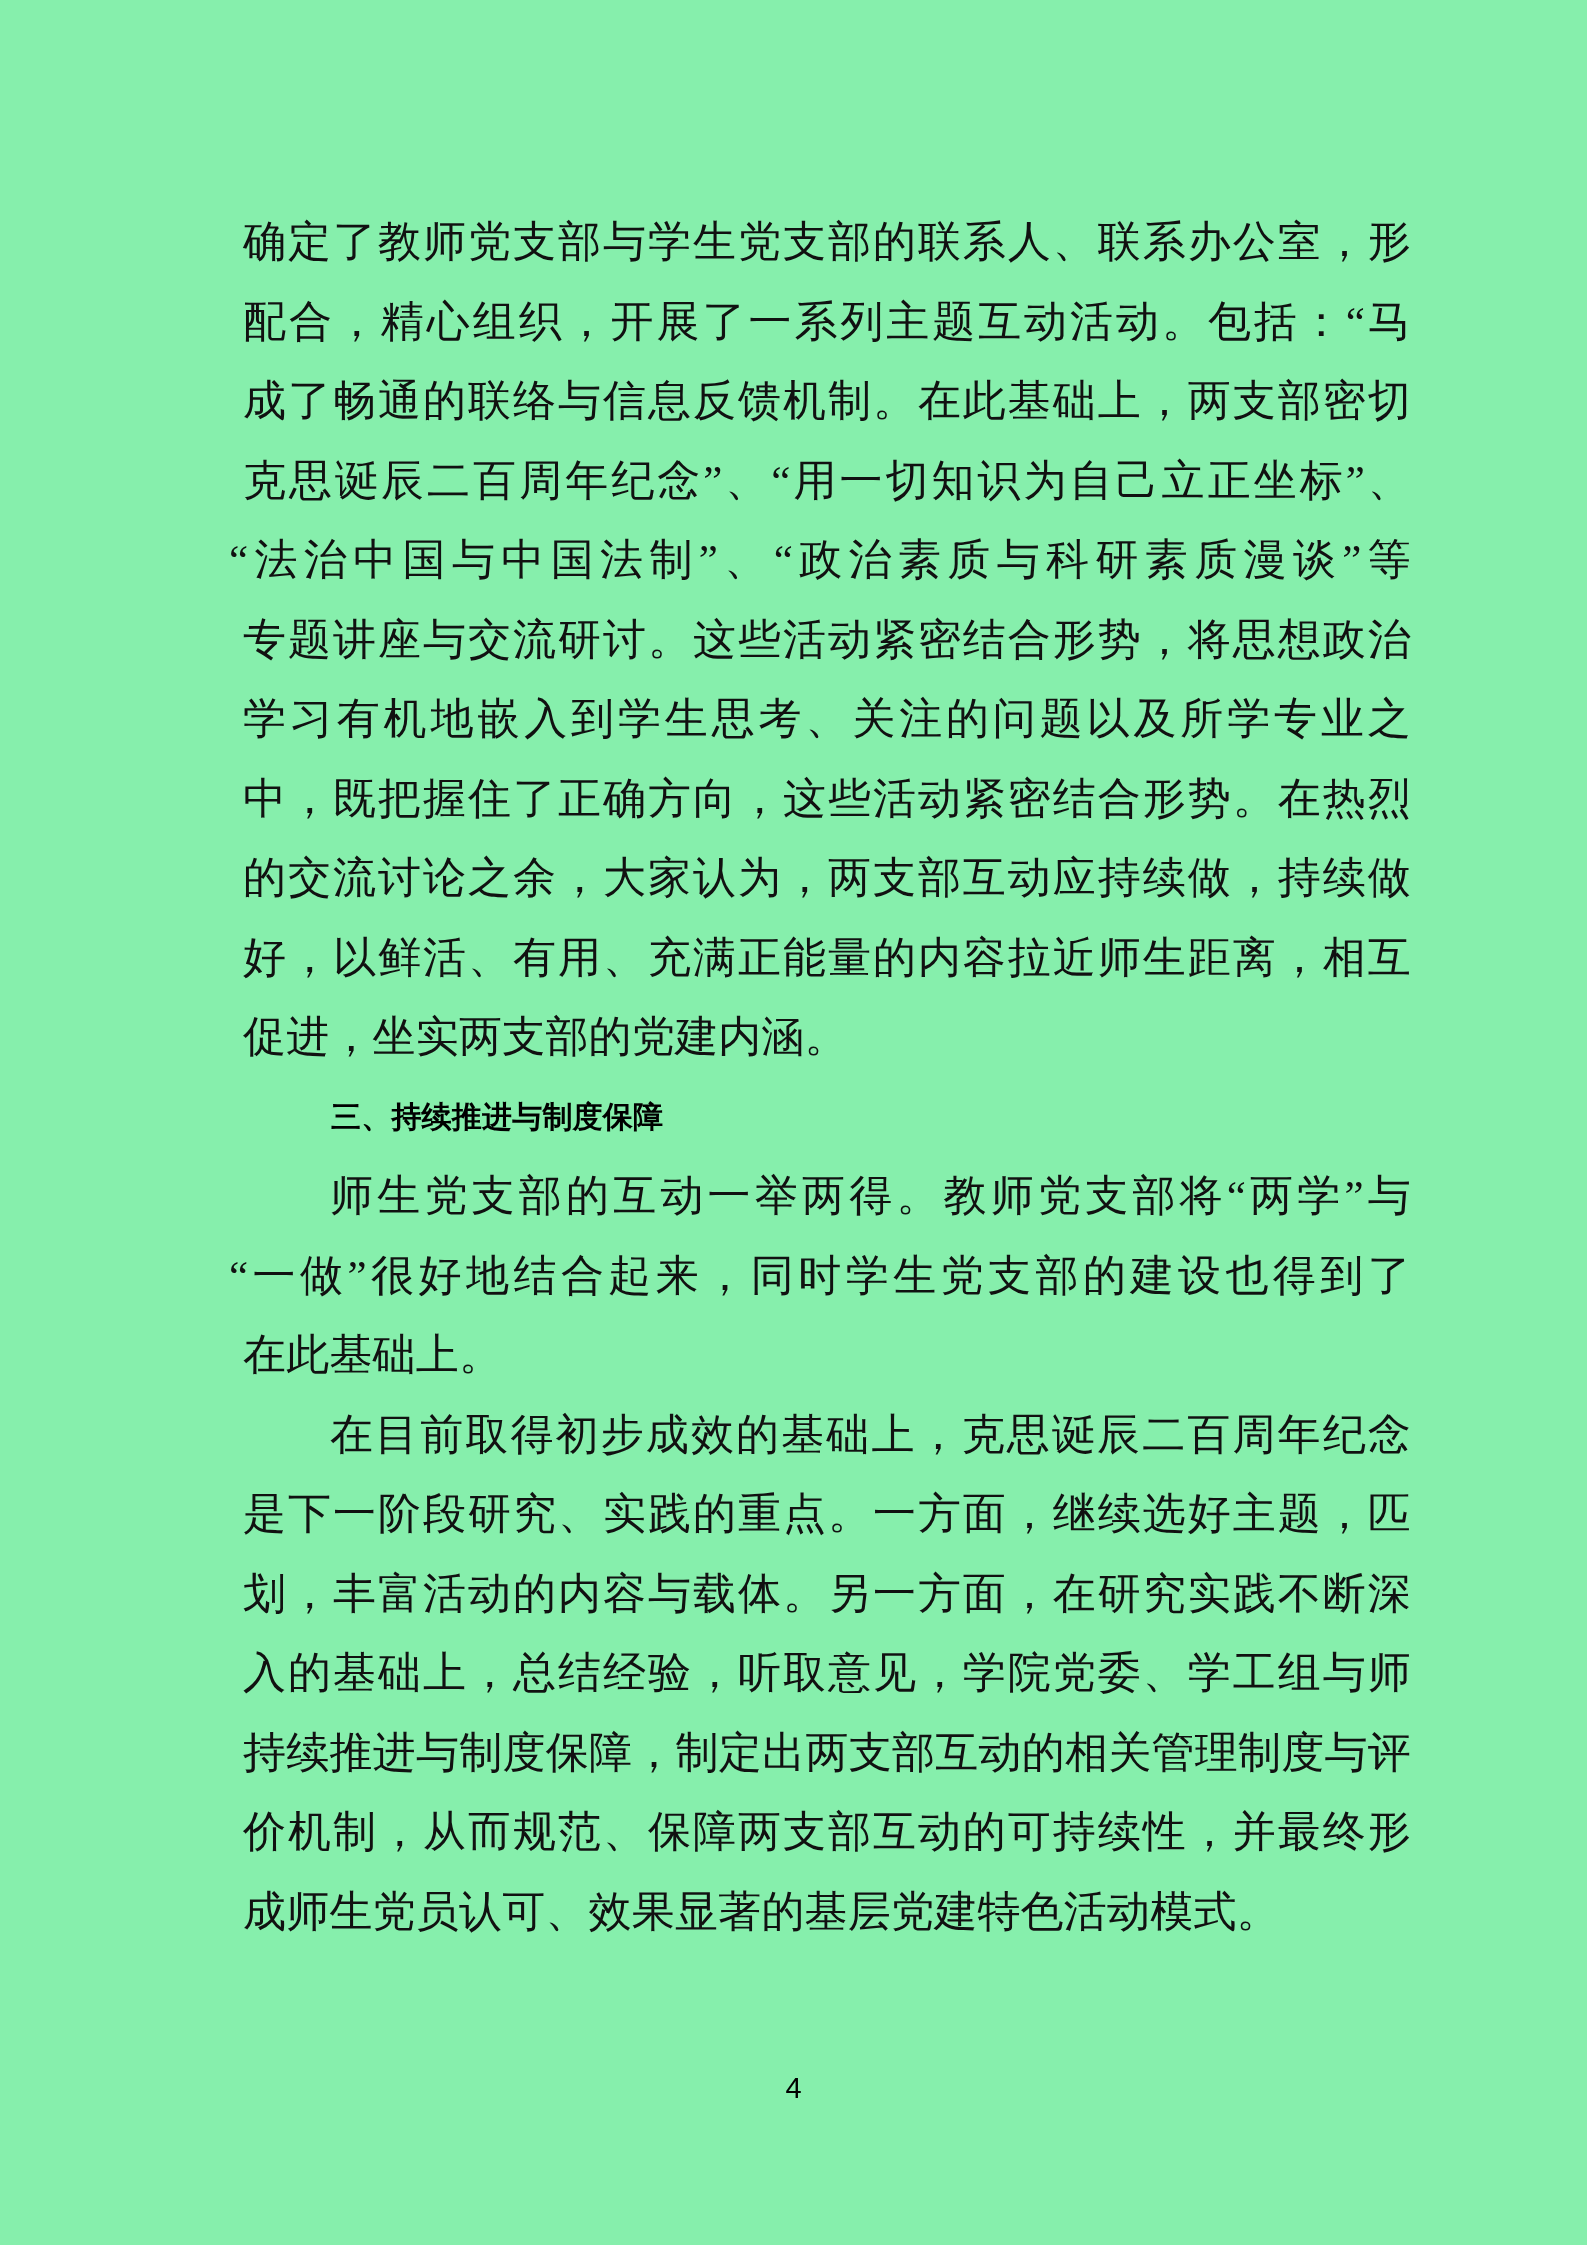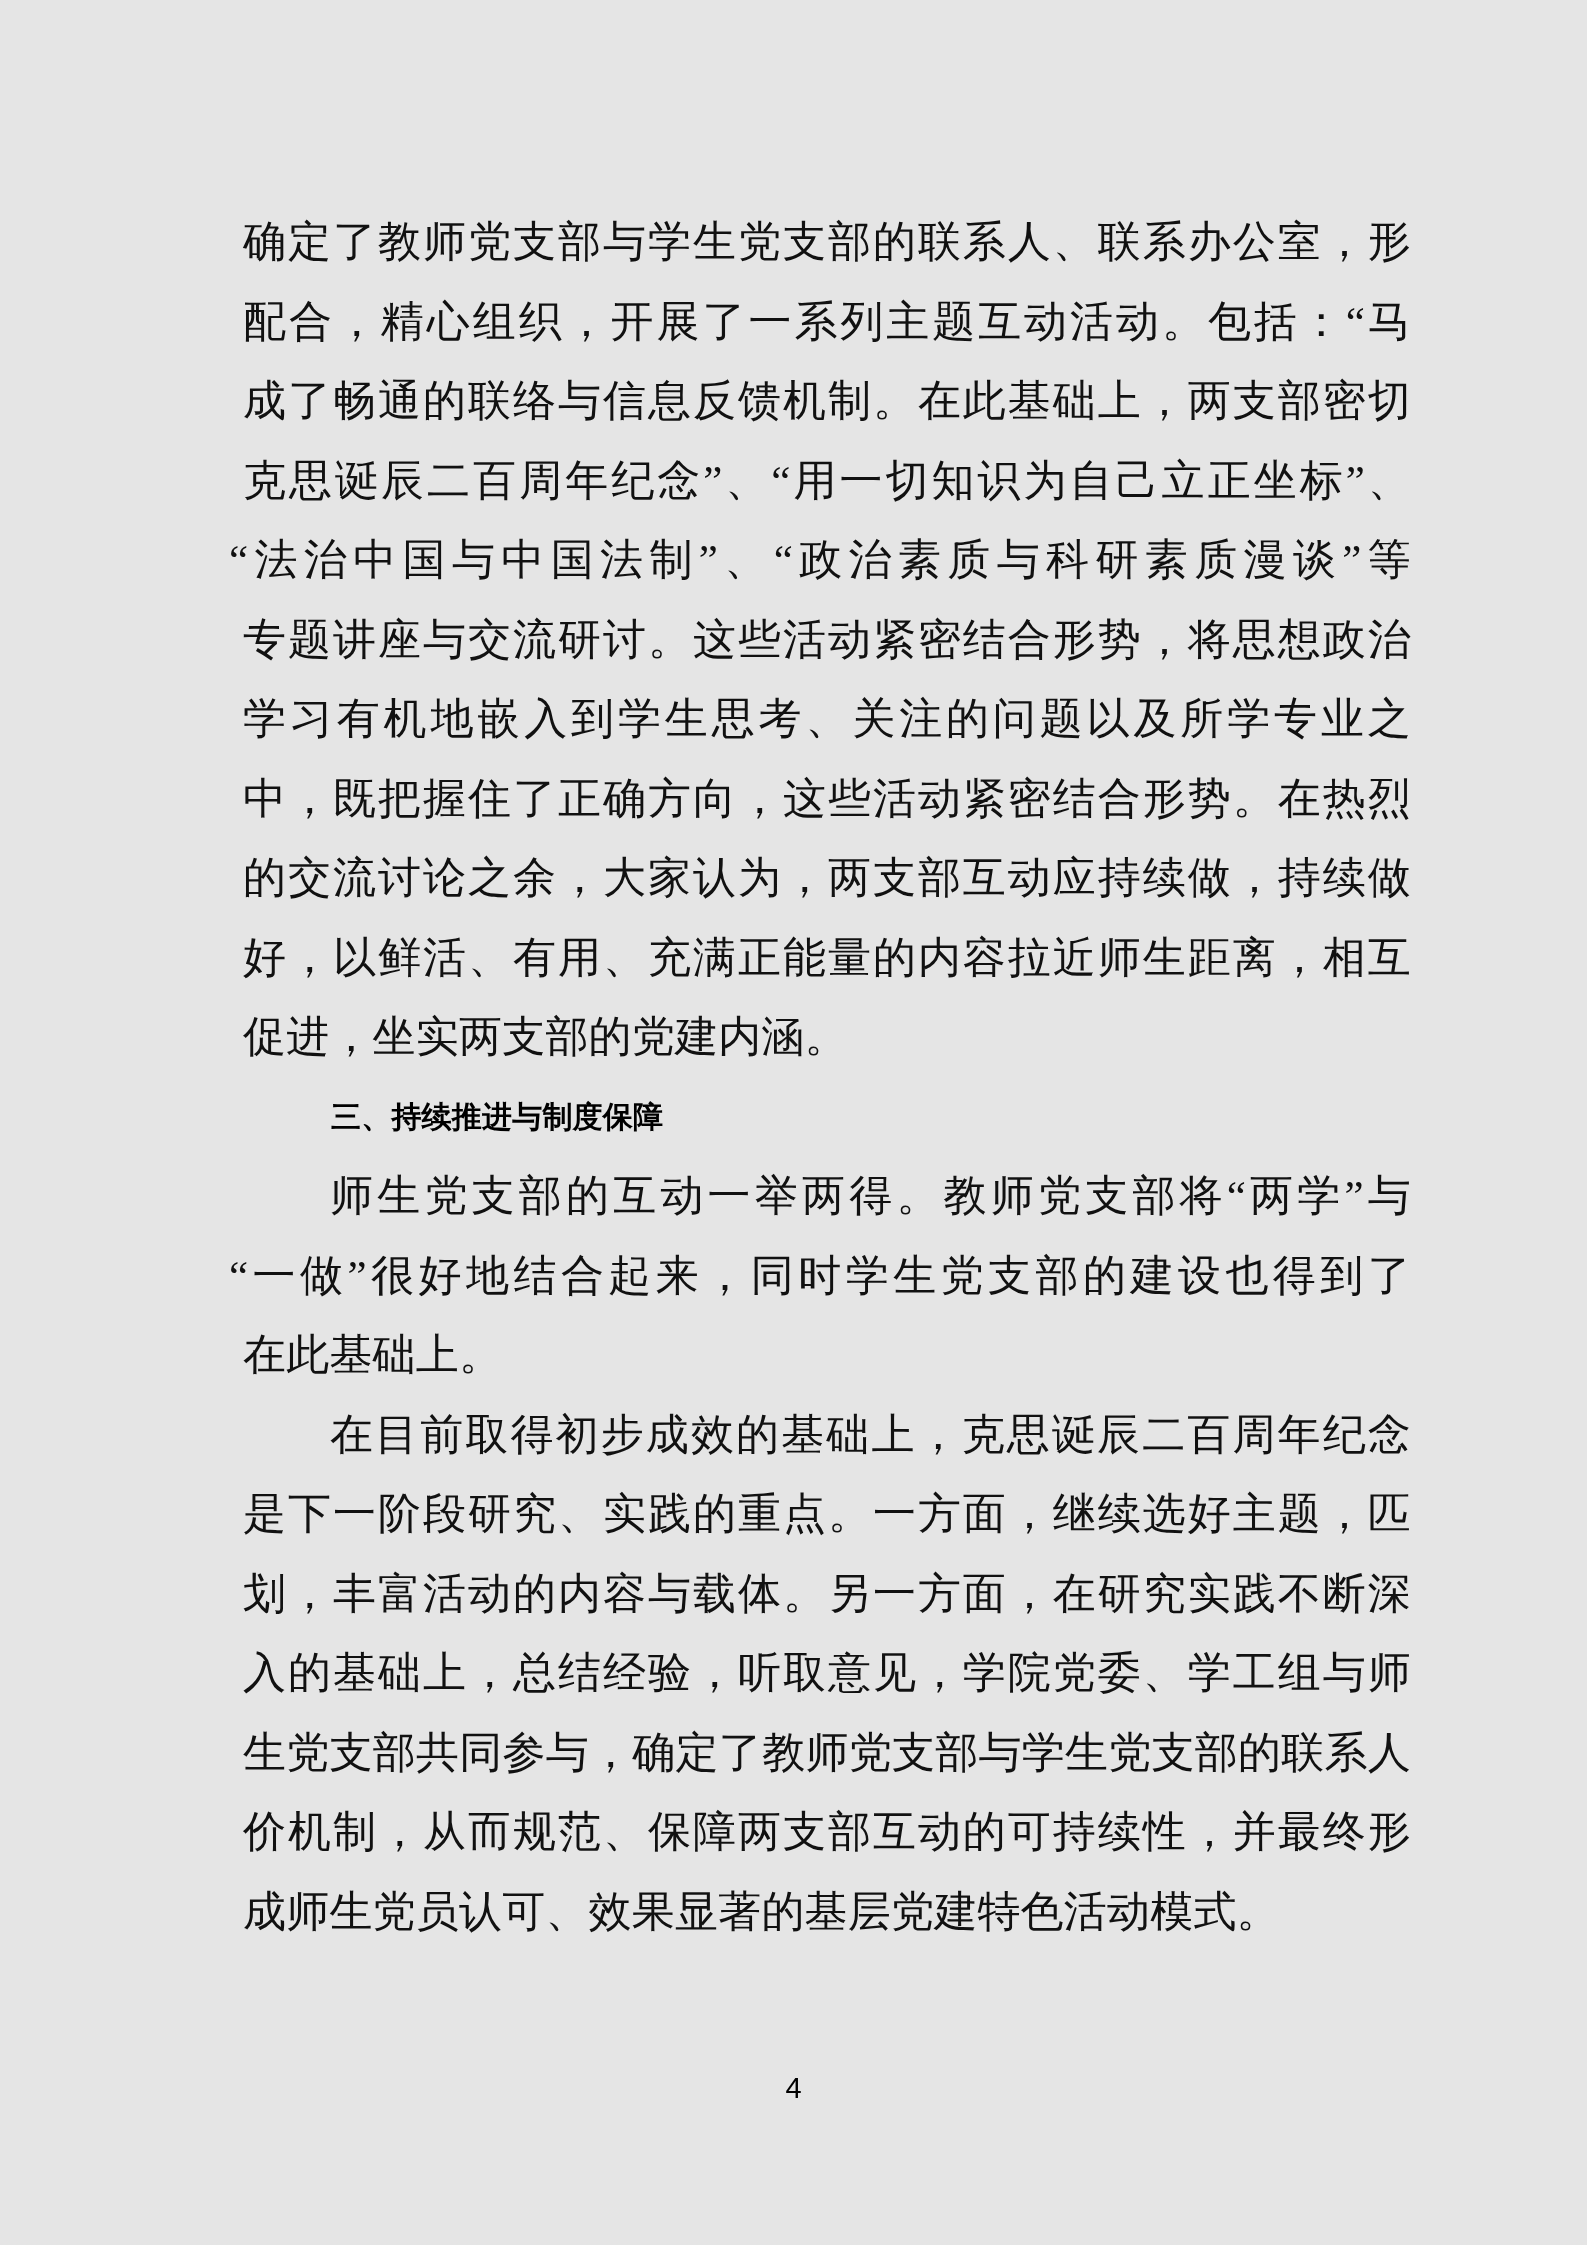--- a/index.html
+++ b/index.html
@@ -4,21 +4,21 @@
 <style>
   html, body {
     margin: 0;
     padding: 0;
     background: #ffffff;
   }
   .page {
     position: relative;
     width: 1587px;
     height: 2245px;
-    background: #e5e5e5;
+    background: #86efac;
     overflow: hidden;
     color: #000000;
   }
   .textblock {
     position: absolute;
     left: 243px;
     top: 202px;
     width: 1168px;
     font-family: "Liberation Serif", "DejaVu Serif", serif;
   }
@@ -77,19 +77,19 @@
     <div class="ln">好，以鲜活、有用、充满正能量的内容拉近师生距离，相互</div>
     <div class="ln short">促进，坐实两支部的党建内涵。</div>
     <div class="ln heading">三、持续推进与制度保障</div>
     <div class="ln indent">师生党支部的互动一举两得。教师党支部将“两学”与</div>
     <div class="ln hang">“一做”很好地结合起来，同时学生党支部的建设也得到了</div>
     <div class="ln short">在此基础上。</div>
     <div class="ln indent">在目前取得初步成效的基础上，克思诞辰二百周年纪念</div>
     <div class="ln">是下一阶段研究、实践的重点。一方面，继续选好主题，匹</div>
     <div class="ln">划，丰富活动的内容与载体。另一方面，在研究实践不断深</div>
     <div class="ln">入的基础上，总结经验，听取意见，学院党委、学工组与师</div>
-    <div class="ln">生党支部共同参与，确定了教师党支部与学生党支部的联系人</div>
+    <div class="ln">持续推进与制度保障，制定出两支部互动的相关管理制度与评</div>
     <div class="ln">价机制，从而规范、保障两支部互动的可持续性，并最终形</div>
     <div class="ln short">成师生党员认可、效果显著的基层党建特色活动模式。</div>
   </div>
 
   <div class="pagenum">4</div>
 </div>
 
 </body></html>

